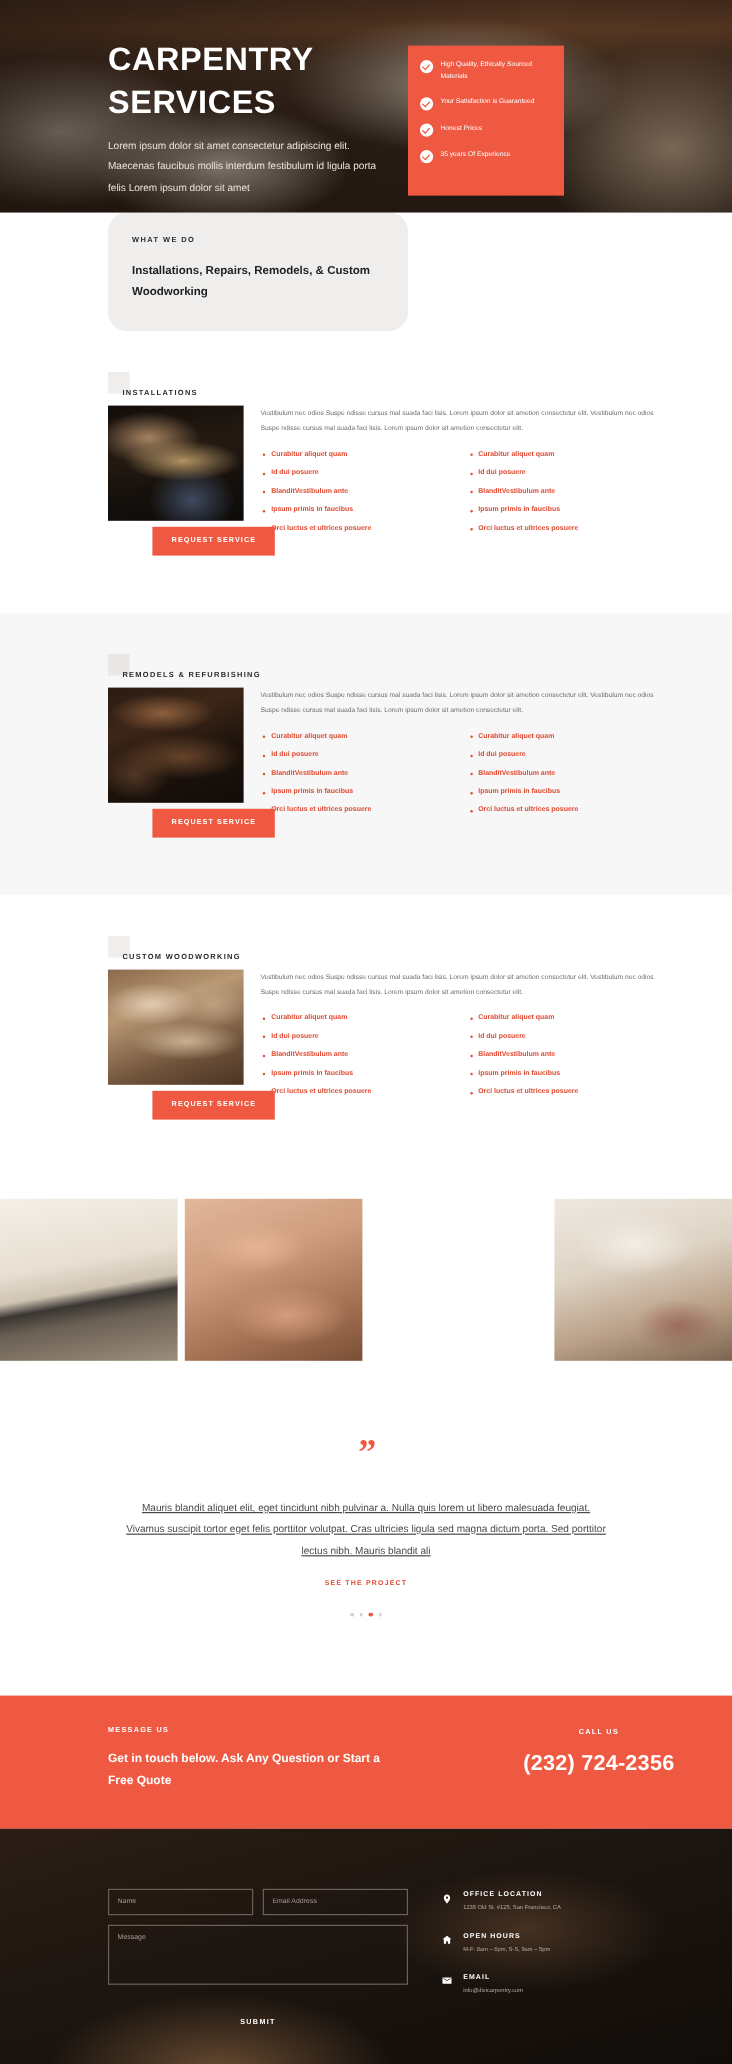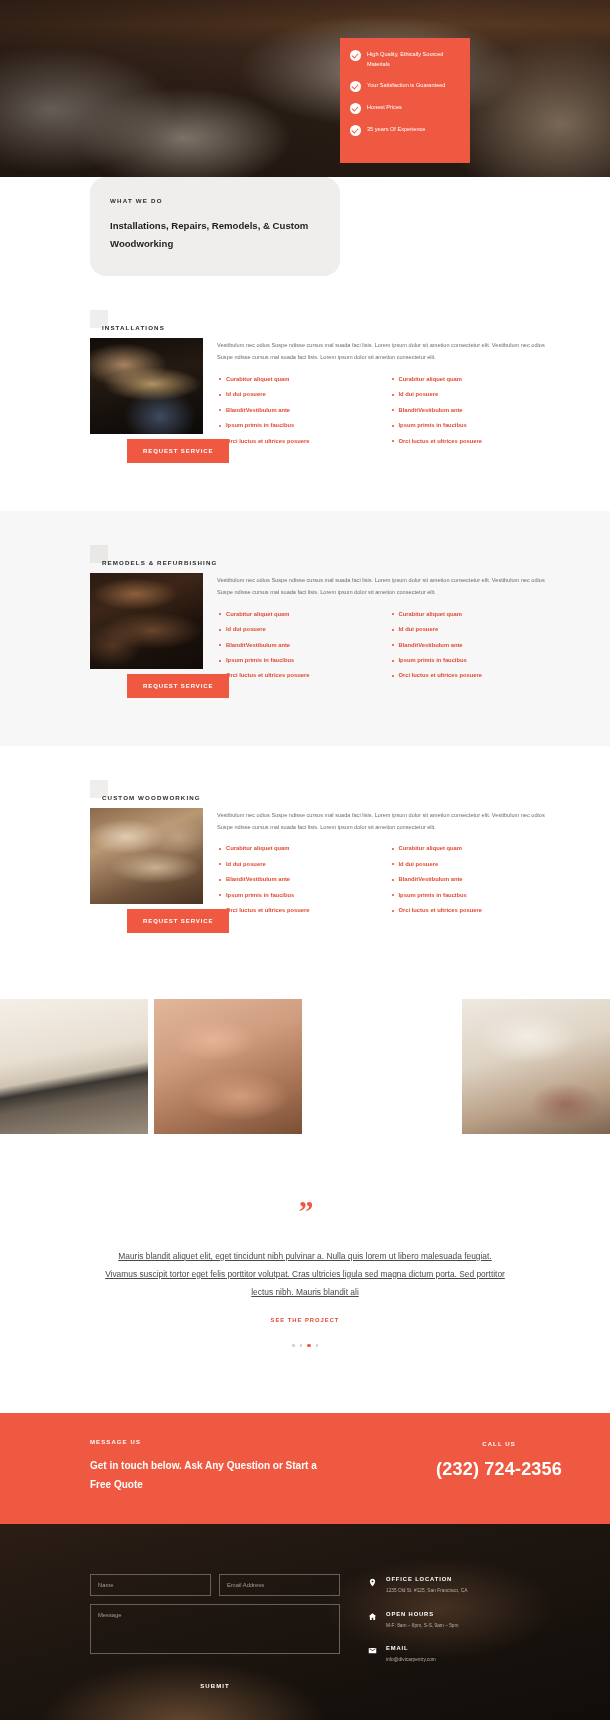--- a/index.html
+++ b/index.html
@@ -336,20 +336,25 @@
   .info-val { margin-top:5px; font-size:4.8px; color:#b8aea5; line-height:1.5; }
 </style>
 </head>
 <body>
 
 <div class="page">
 
   <section class="hero">
     <div class="hero-bg"></div>
     <div class="hero-inner">
+      <h1 class="hero-title">
+        <span>CARPENTRY</span><br>
+        <span>SERVICES</span>
+      </h1>
+      <p class="hero-sub">Lorem ipsum dolor sit amet consectetur adipiscing elit. Maecenas faucibus mollis interdum festibulum id ligula porta felis Lorem ipsum dolor sit amet</p>
     </div>
     <div class="hero-card">
       <div class="feat">
         <span class="feat-check"></span>
         <span class="feat-txt">High Quality, Ethically Sourced Materials</span>
       </div>
       <div class="feat">
         <span class="feat-check"></span>
         <span class="feat-txt">Your Satisfaction is Guaranteed</span>
       </div>

